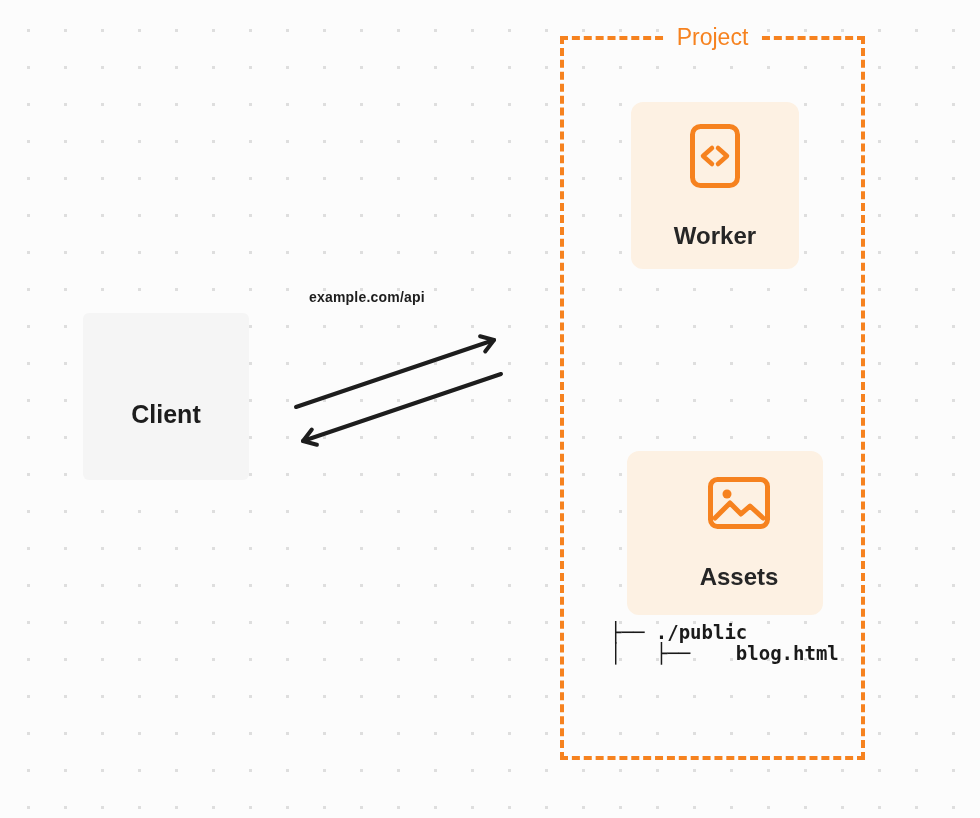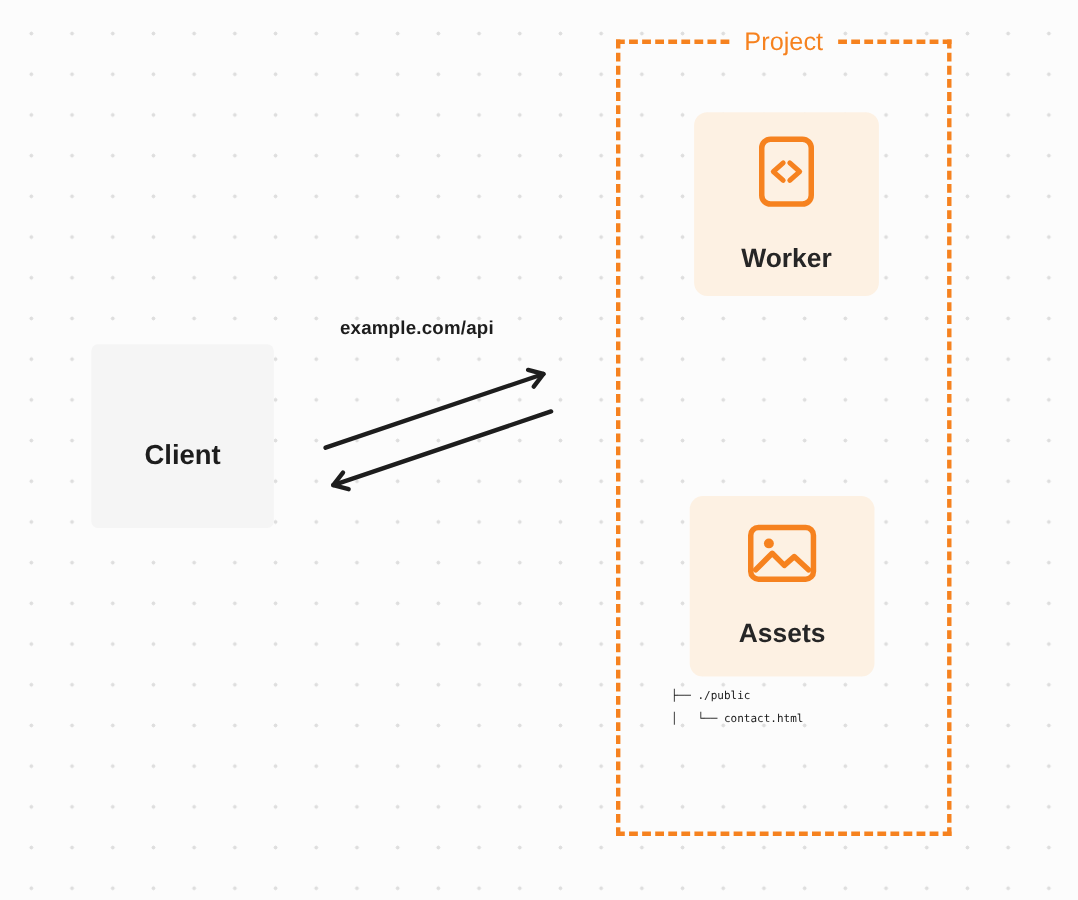--- a/index.html
+++ b/index.html
@@ -29,21 +29,21 @@
     position:absolute;left:83px;top:313px;width:166px;height:167px;
     background:var(--client-bg);
     border-radius:6px;
     display:flex;align-items:center;justify-content:center;
   }
   .client-box .node-label{font-size:25px;font-weight:700;color:var(--ink);margin-top:36px;}
 
   
   .request-label{
     position:absolute;left:309px;top:289px;
-    font-size:17px;font-weight:700;color:var(--ink);
+    font-size:14px;font-weight:700;color:var(--ink);
     letter-spacing:.2px;
   }
 
   
   .arrows{position:absolute;left:0;top:0;width:980px;height:818px;pointer-events:none;}
   .arrow-line{stroke:var(--arrow);stroke-width:4;stroke-linecap:round;fill:none;}
   .arrow-head{stroke:var(--arrow);stroke-width:4;stroke-linecap:round;stroke-linejoin:round;fill:none;}
 
   
   .project-box{
@@ -62,30 +62,30 @@
 
   
   .node-card{
     position:absolute;width:168px;
     background:var(--card-bg);
     border-radius:12px;
     display:flex;flex-direction:column;align-items:center;justify-content:center;
     gap:32px;
   }
   .worker-card{left:67px;top:62px;height:167px;}
-  .assets-card{left:63px;top:411px;height:164px;}
+  .assets-card{left:63px;top:411px;height:164px;padding-left:28px;}
   .node-card .node-label{font-size:24px;font-weight:700;color:#262626;}
   .oicon{stroke:var(--accent);fill:none;stroke-linecap:round;stroke-linejoin:round;}
   .oicon-fill{fill:var(--accent);stroke:none;}
 
   
   .file-tree{
     position:absolute;left:46px;top:582px;
     font-family:"DejaVu Sans Mono", monospace;
-    font-size:10px;font-weight:400;line-height:21px;
+    font-size:19px;font-weight:700;line-height:21px;
     white-space:pre;color:#1A1A1A;
   }
 </style>
 </head>
 <body>
 
 <div class="canvas">
 
   <div class="client-box">
     <span class="node-label">Client</span>
@@ -117,16 +117,16 @@
 
     <div class="node-card assets-card">
       <svg width="66" height="56" viewBox="0 0 66 56" aria-hidden="true">
         <rect class="oicon" x="4.5" y="4.5" width="57" height="47" rx="7" stroke-width="5"></rect>
         <circle class="oicon-fill" cx="21" cy="19" r="4.5"></circle>
         <path class="oicon" d="M9 43 L24 28 L35 39 L44 31 L57 43" stroke-width="5"></path>
       </svg>
       <span class="node-label">Assets</span>
     </div>
 
-    <div class="file-tree"><div>├── ./public</div><div>│   └── contact.html</div></div>
+    <div class="file-tree"><div>├── ./public</div><div>│   ├──    blog.html</div></div>
   </div>
 
 </div>
 
 </body></html>

